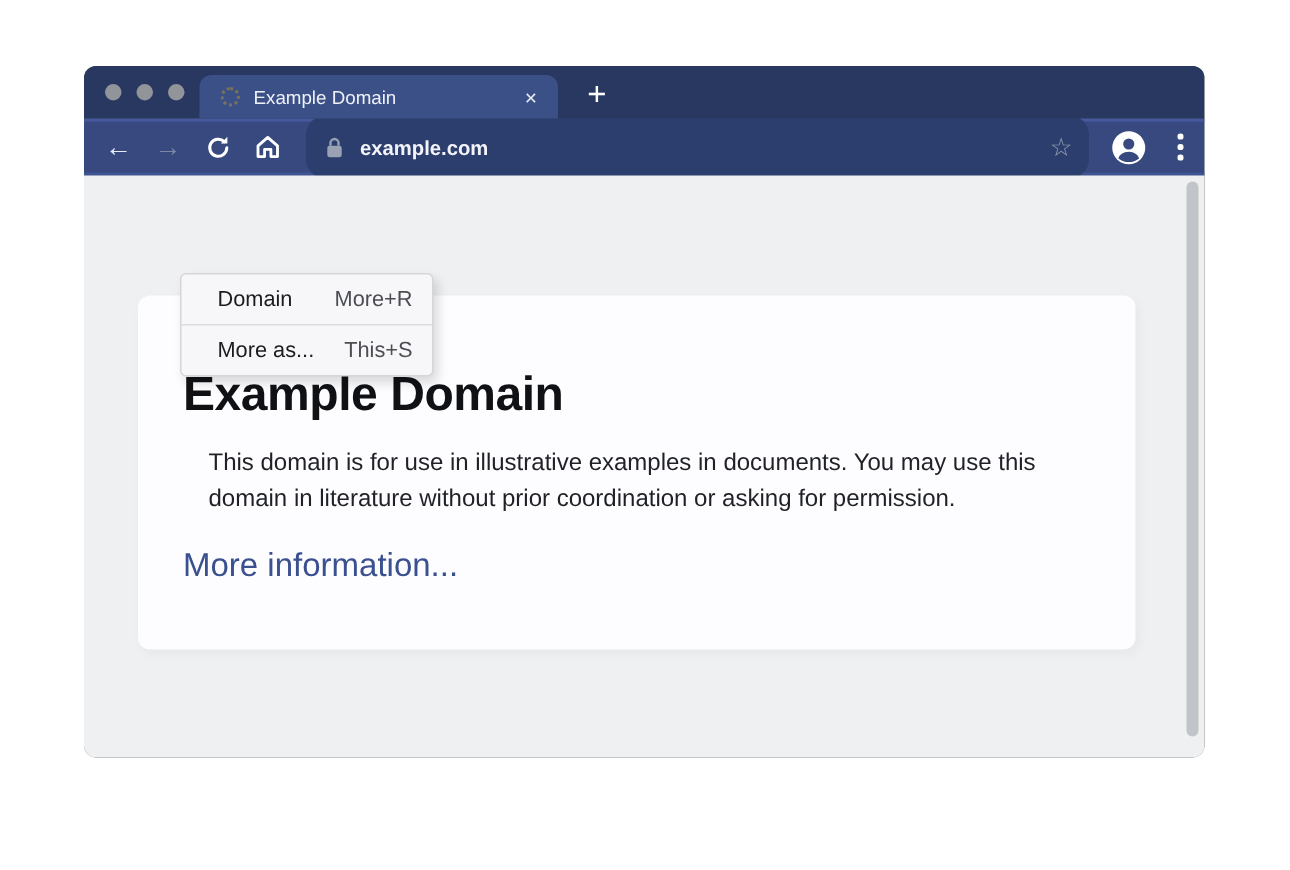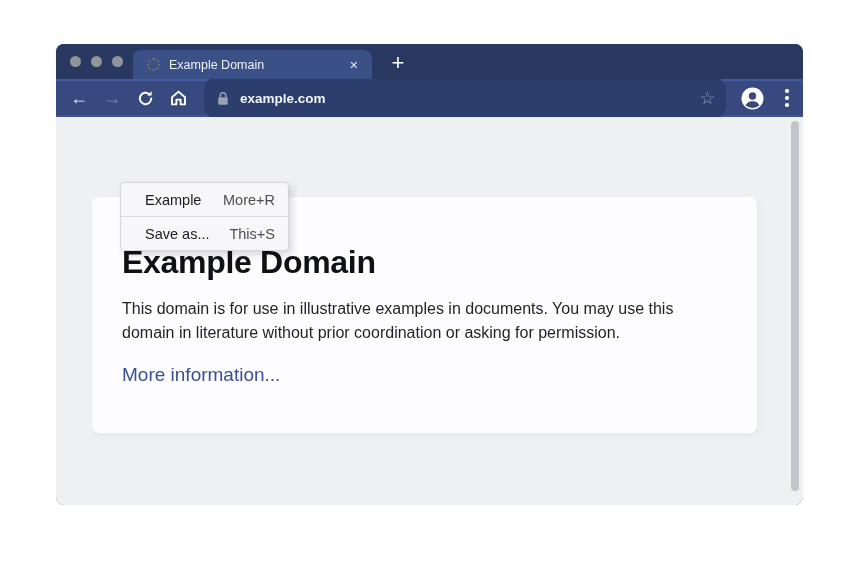--- a/index.html
+++ b/index.html
@@ -38,22 +38,22 @@
             align-items:center;justify-content:center;gap:3.5px;}
   .dot{width:3.5px;height:3.5px;border-radius:50%;background:#ffffff;}
 
   
   .viewport{position:relative;height:388px;background:#EEF0F1;overflow:hidden;}
   .scrollbar{position:absolute;right:4px;top:4px;width:8px;height:370px;border-radius:4px;background:#c1c4c8;}
   .card{position:absolute;left:36px;top:80px;width:665px;height:236px;background:#fdfdff;
         border-radius:8px;box-shadow:2px 3px 7px rgba(0,0,0,.04);padding:0 30px;}
   .h1{margin:0;padding-top:48px;font-size:32px;line-height:34px;font-weight:700;color:#101115;
       letter-spacing:-.3px;}
-  .para{margin:18px 0 0 0;font-size:16px;line-height:23.5px;color:#1f2126;white-space:pre-line;}
-  .link{display:inline-block;margin-top:20px;font-size:19px;color:#3A508F;text-decoration:none;}
+  .para{margin:18px 0 0 17px;font-size:16px;line-height:23.5px;color:#1f2126;white-space:pre-line;}
+  .link{display:inline-block;margin-top:20px;font-size:22px;color:#3A508F;text-decoration:none;}
 
   
   .menu{position:absolute;left:64px;top:65px;width:169px;background:#f7f7f9;border:1px solid #d6d6da;
         border-radius:4px;box-shadow:3px 4px 7px rgba(0,0,0,.14);overflow:hidden;}
   .menu-item{height:33px;display:flex;align-items:center;justify-content:space-between;
              padding:0 13px 0 24px;}
   .menu-label{font-size:14.5px;color:#1b1c20;}
   .menu-shortcut{font-size:14.5px;color:#4c4e54;}
   .menu-sep{height:1px;background:#dcdcdf;}
 
@@ -126,25 +126,25 @@
         <h1 class="h1">Example Domain</h1>
         <p class="para">This domain is for use in illustrative examples in documents. You may use this
 domain in literature without prior coordination or asking for permission.</p>
         <a class="link" href="#">More information...</a>
       </div>
 
       <div class="scrollbar"></div>
 
       <div class="menu">
         <div class="menu-item">
-          <span class="menu-label">Example</span>
+          <span class="menu-label">Domain</span>
           <span class="menu-shortcut">More+R</span>
         </div>
         <div class="menu-sep"></div>
         <div class="menu-item">
-          <span class="menu-label">Save as...</span>
+          <span class="menu-label">More as...</span>
           <span class="menu-shortcut">This+S</span>
         </div>
       </div>
     </div>
 
   </div>
 </div>
 
 </body></html>

